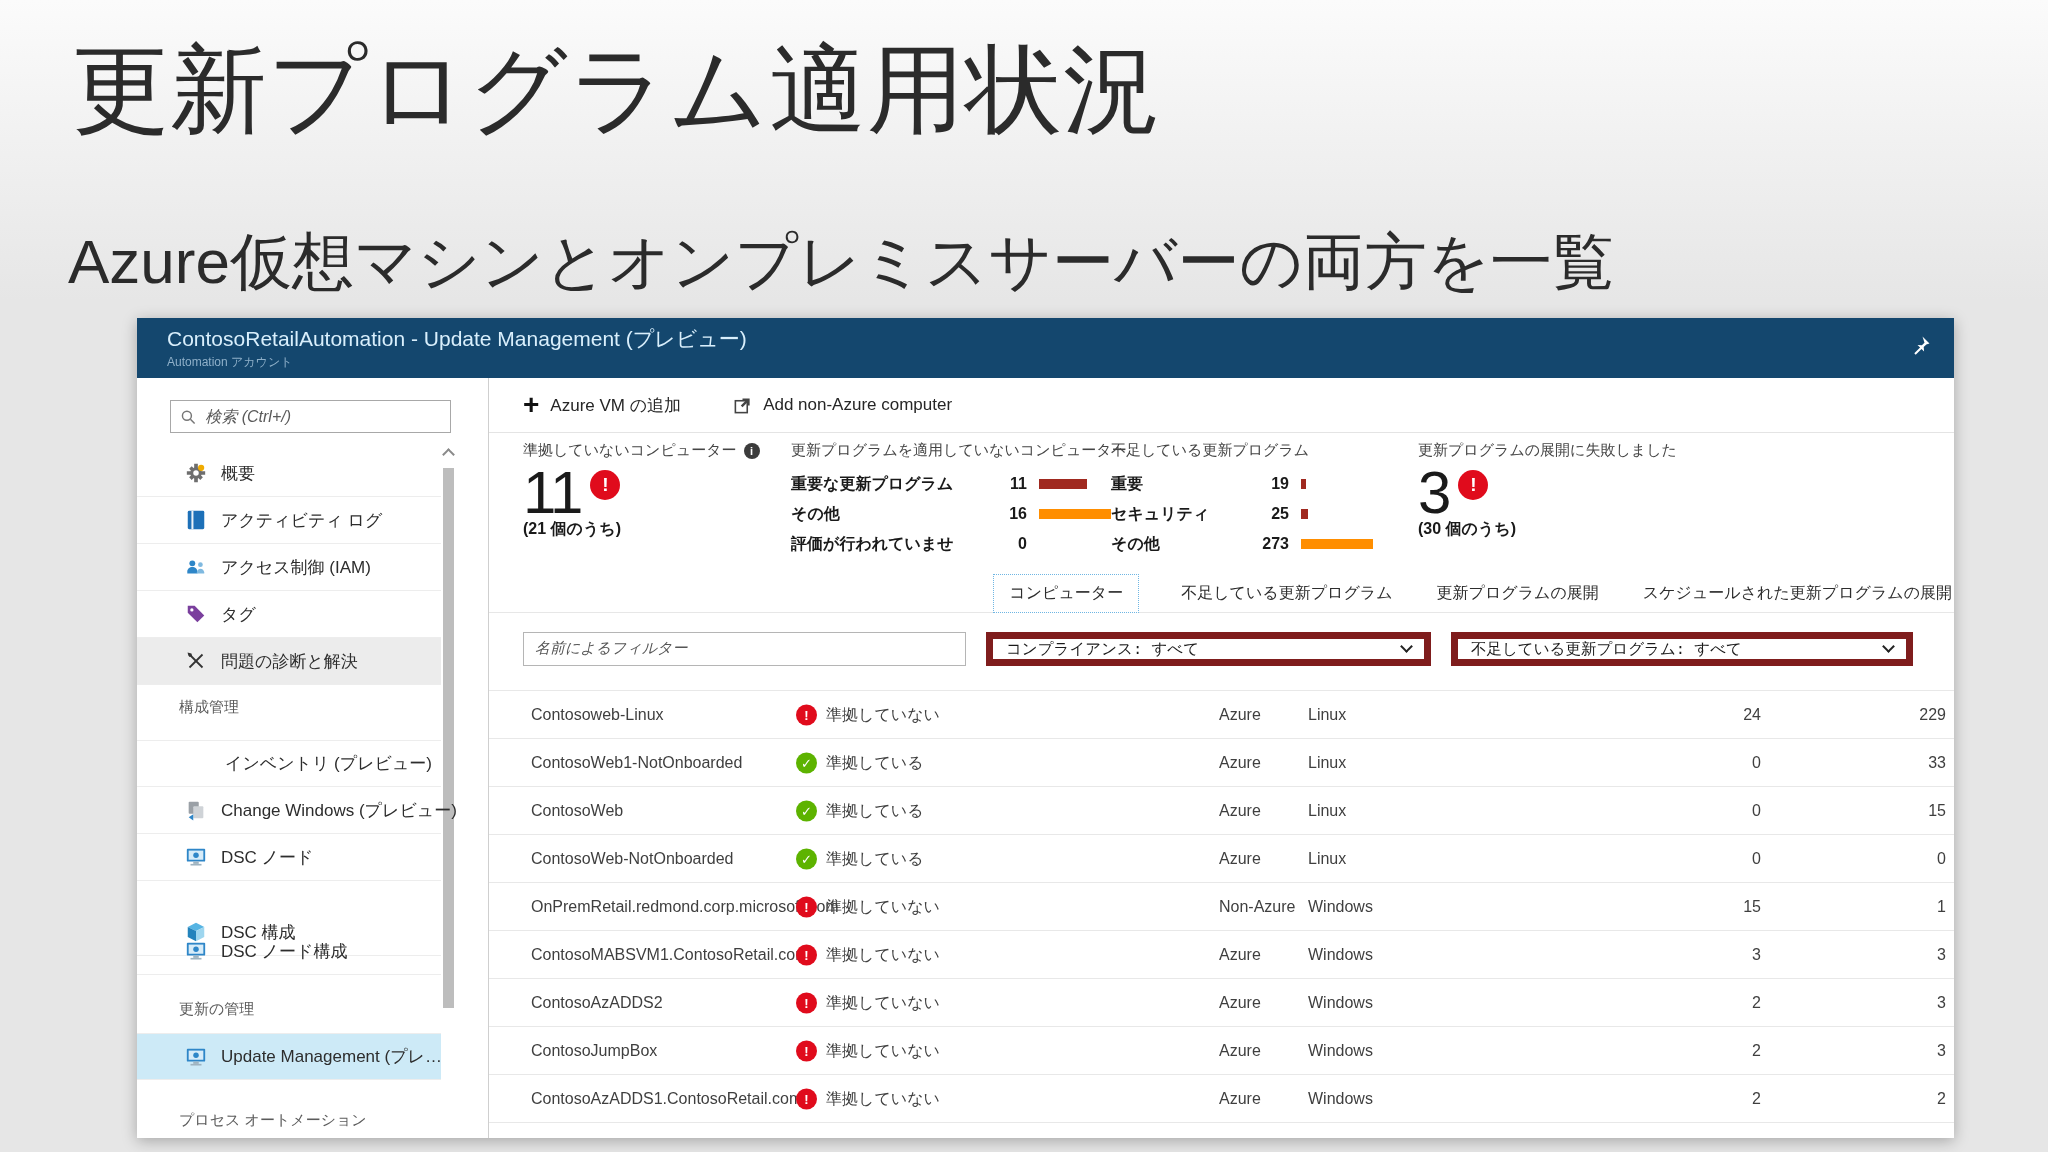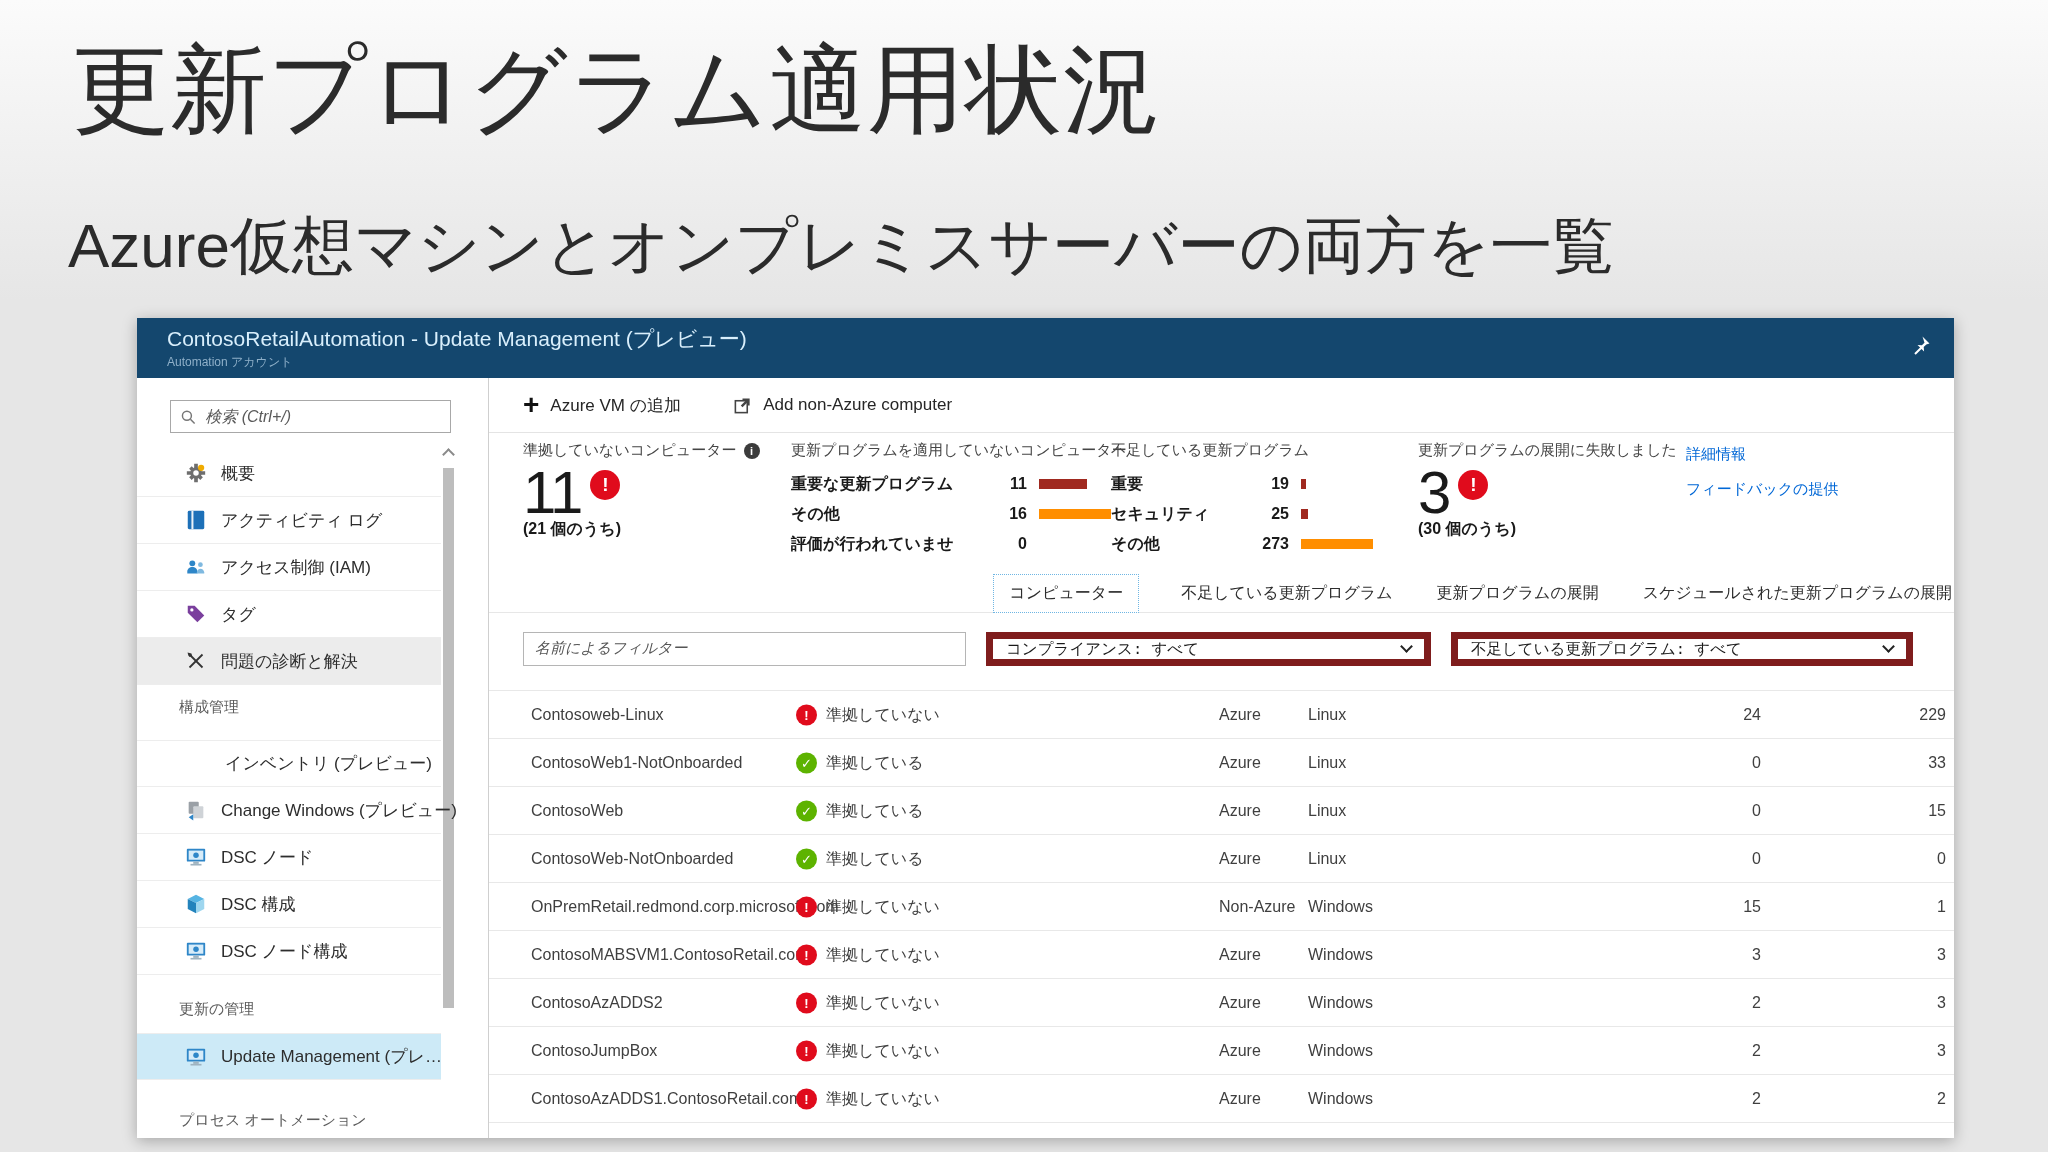--- a/index.html
+++ b/index.html
@@ -8,21 +8,21 @@
     font-family:"Liberation Sans","DejaVu Sans",sans-serif;
     background:#e7e7e7;
     overflow:hidden;
   }
   .slide {
     position:relative; width:2048px; height:1152px;
     background:linear-gradient(180deg,#fbfbfb 0px,#f1f1f1 140px,#e6e6e6 300px,#e6e6e6 100%);
     padding-left:24px;
   }
   .slide-title { position:absolute; left:72px; top:26px; font-size:97px; color:#2b2b2b; letter-spacing:1px; white-space:nowrap; }
-  .slide-subtitle { position:absolute; left:68px; top:204px; font-size:62px; color:#2b2b2b; white-space:nowrap; }
+  .slide-subtitle { position:absolute; left:68px; top:220px; font-size:62px; color:#2b2b2b; white-space:nowrap; }
 
   
   .portal { position:absolute; left:137px; top:318px; width:1817px; height:820px; background:#fff; box-shadow:0 3px 14px rgba(0,0,0,.28); }
   .titlebar { position:absolute; top:0; left:0; right:0; height:60px; background:#14476e; padding:7px 0 0 30px; }
   .titlebar-title { font-size:21px; color:#d9effc; white-space:nowrap; }
   .titlebar-sub { font-size:12px; color:#8fb0c9; margin-top:1px; }
   .pin-icon { position:absolute; right:22px; top:16px; width:24px; height:24px; cursor:pointer; }
 
   
   .side { position:absolute; top:60px; left:0; width:351px; bottom:0; background:#fff; }
@@ -190,21 +190,21 @@
             <svg width="22" height="22" viewBox="0 0 24 24">
               <rect x="2" y="3" width="20" height="14" rx="1" fill="#2e86c8"></rect>
               <rect x="4" y="5" width="16" height="10" fill="#d7ecf9"></rect>
               <circle cx="12" cy="10" r="3" fill="#2e86c8"></circle>
               <rect x="9" y="17" width="6" height="2.5" fill="#9fb3c0"></rect>
               <rect x="6" y="19.5" width="12" height="1.8" fill="#9fb3c0"></rect>
             </svg>
           </span>
         <span class="lbl">DSC ノード</span>
       </div>
-      <div class="s-item" style="top:503px">
+      <div class="s-item" style="top:531px">
         <span class="ico">
             <svg width="22" height="22" viewBox="0 0 24 24">
               <path d="M12 2l9 4.5L12 11 3 6.5z" fill="#56b4e3"></path>
               <path d="M3 6.5L12 11v11l-9-4.5z" fill="#2383bc"></path>
               <path d="M21 6.5L12 11v11l9-4.5z" fill="#9ed6ef"></path>
             </svg>
           </span>
         <span class="lbl">DSC 構成</span>
       </div>
       <div class="s-item" style="top:550px">
@@ -318,24 +318,20 @@
           <div class="stat-label">
               <span>更新プログラムの展開に失敗しました</span>
             </div>
           <div class="num-wrap">
             <span class="big-num">3</span>
             <span class="err-badge">!</span>
           </div>
           <div class="of-total">(30 個のうち)</div>
         </div>
 
-        <div class="stat-abs stat-links">
-          <span class="link">詳細情報</span>
-          <span class="link">フィードバックの提供</span>
-        </div>
       </div>
 
       <div class="tabs">
         <div class="tab active">コンピューター</div>
         <div class="tab">不足している更新プログラム</div>
         <div class="tab">更新プログラムの展開</div>
         <div class="tab">スケジュールされた更新プログラムの展開</div>
       </div>
 
       <div class="filters">

